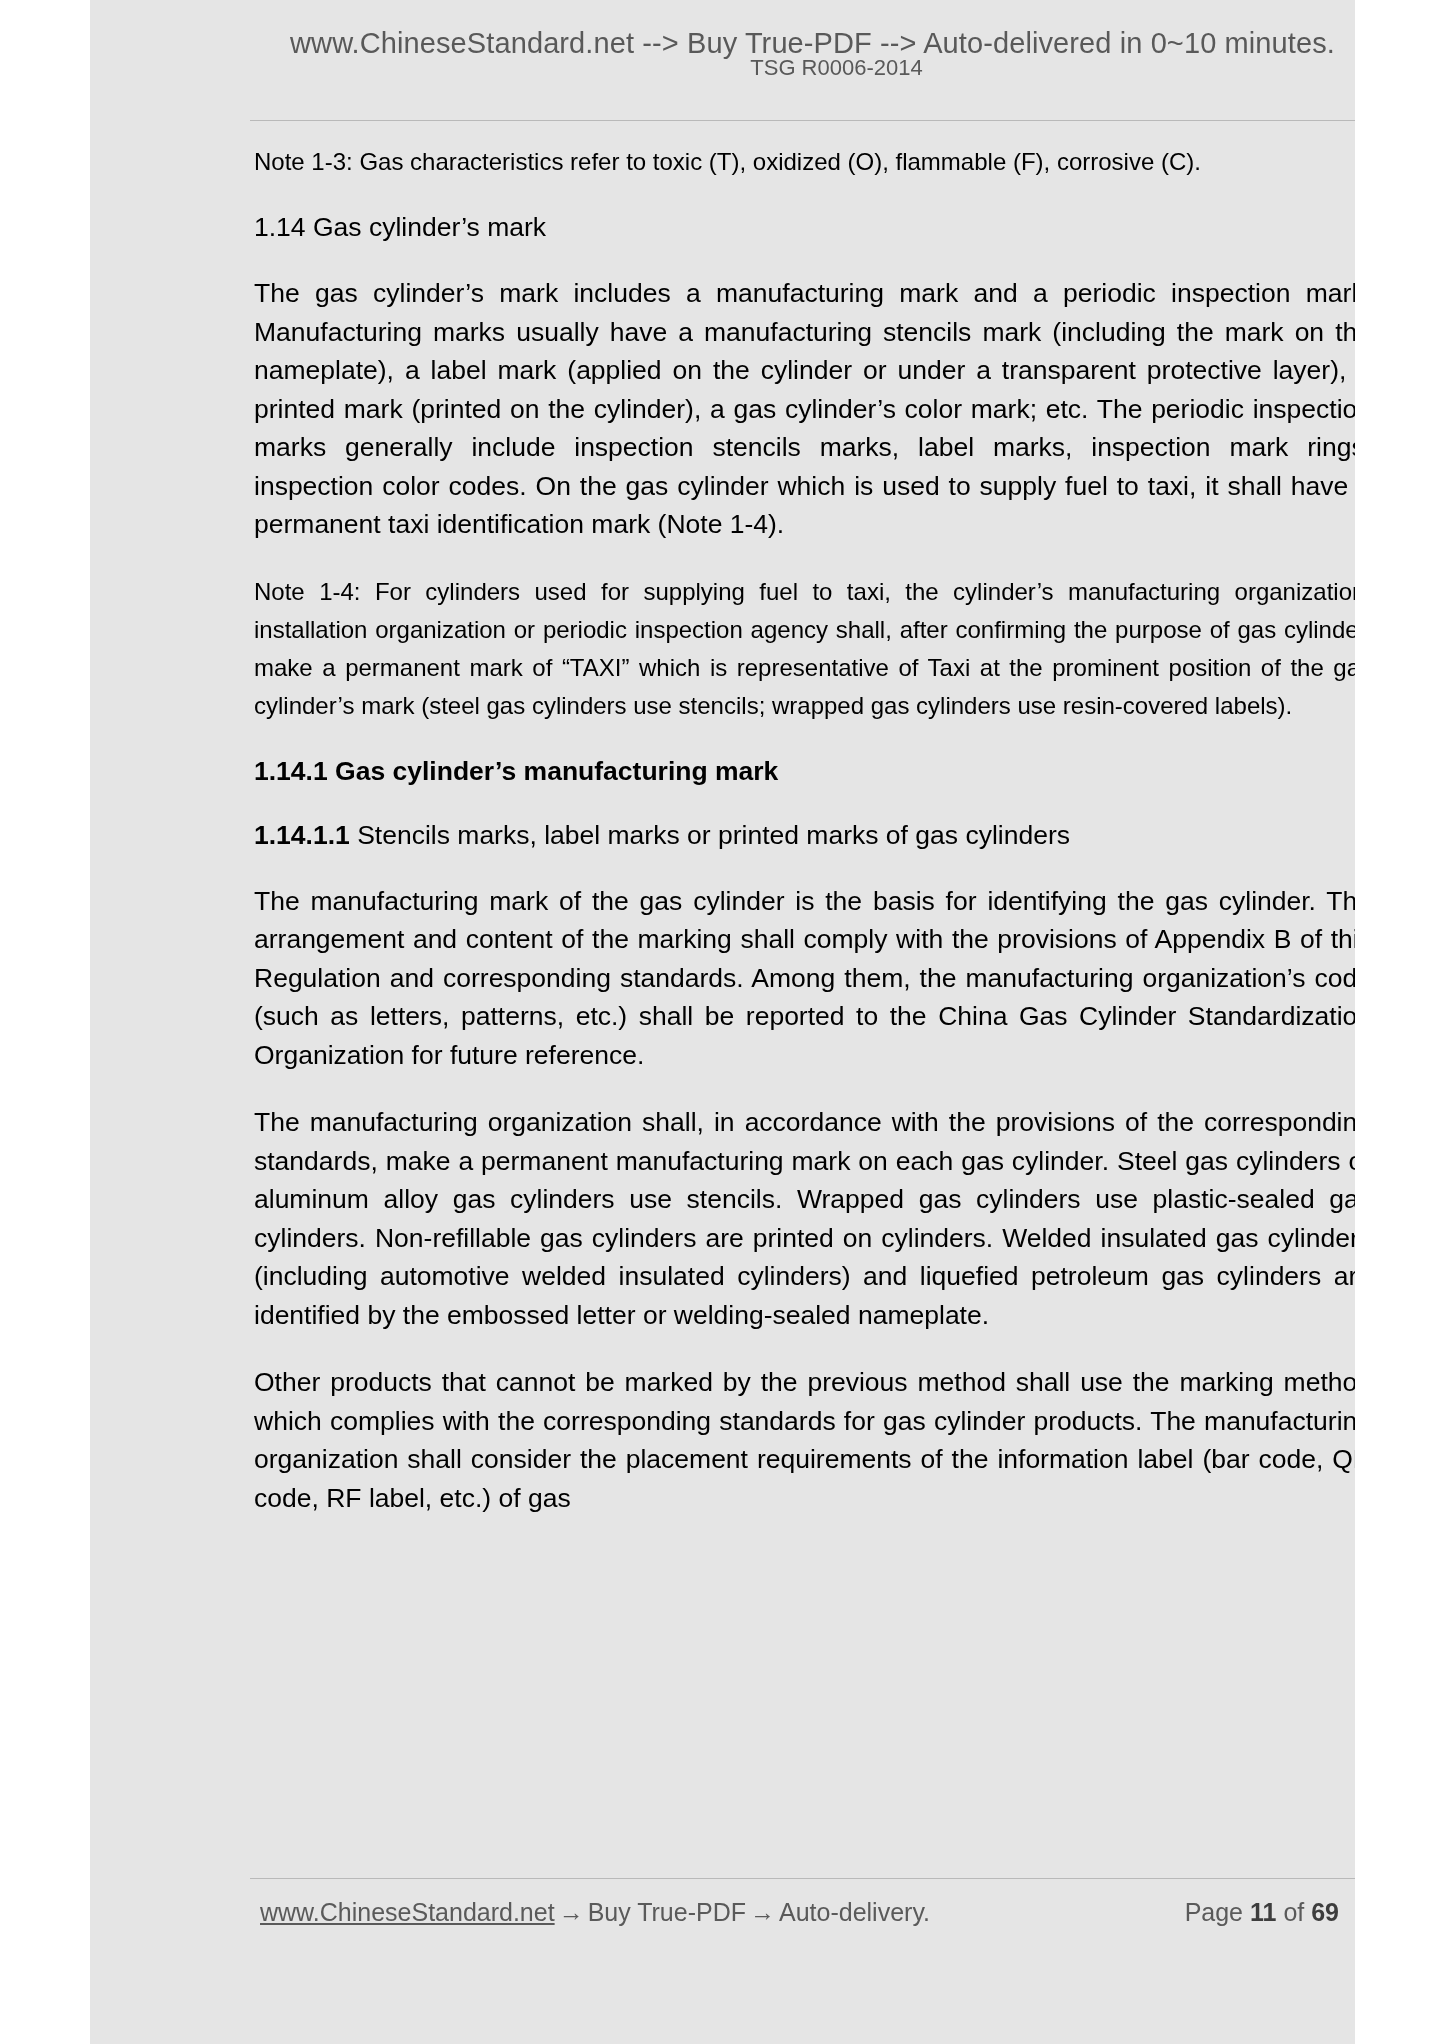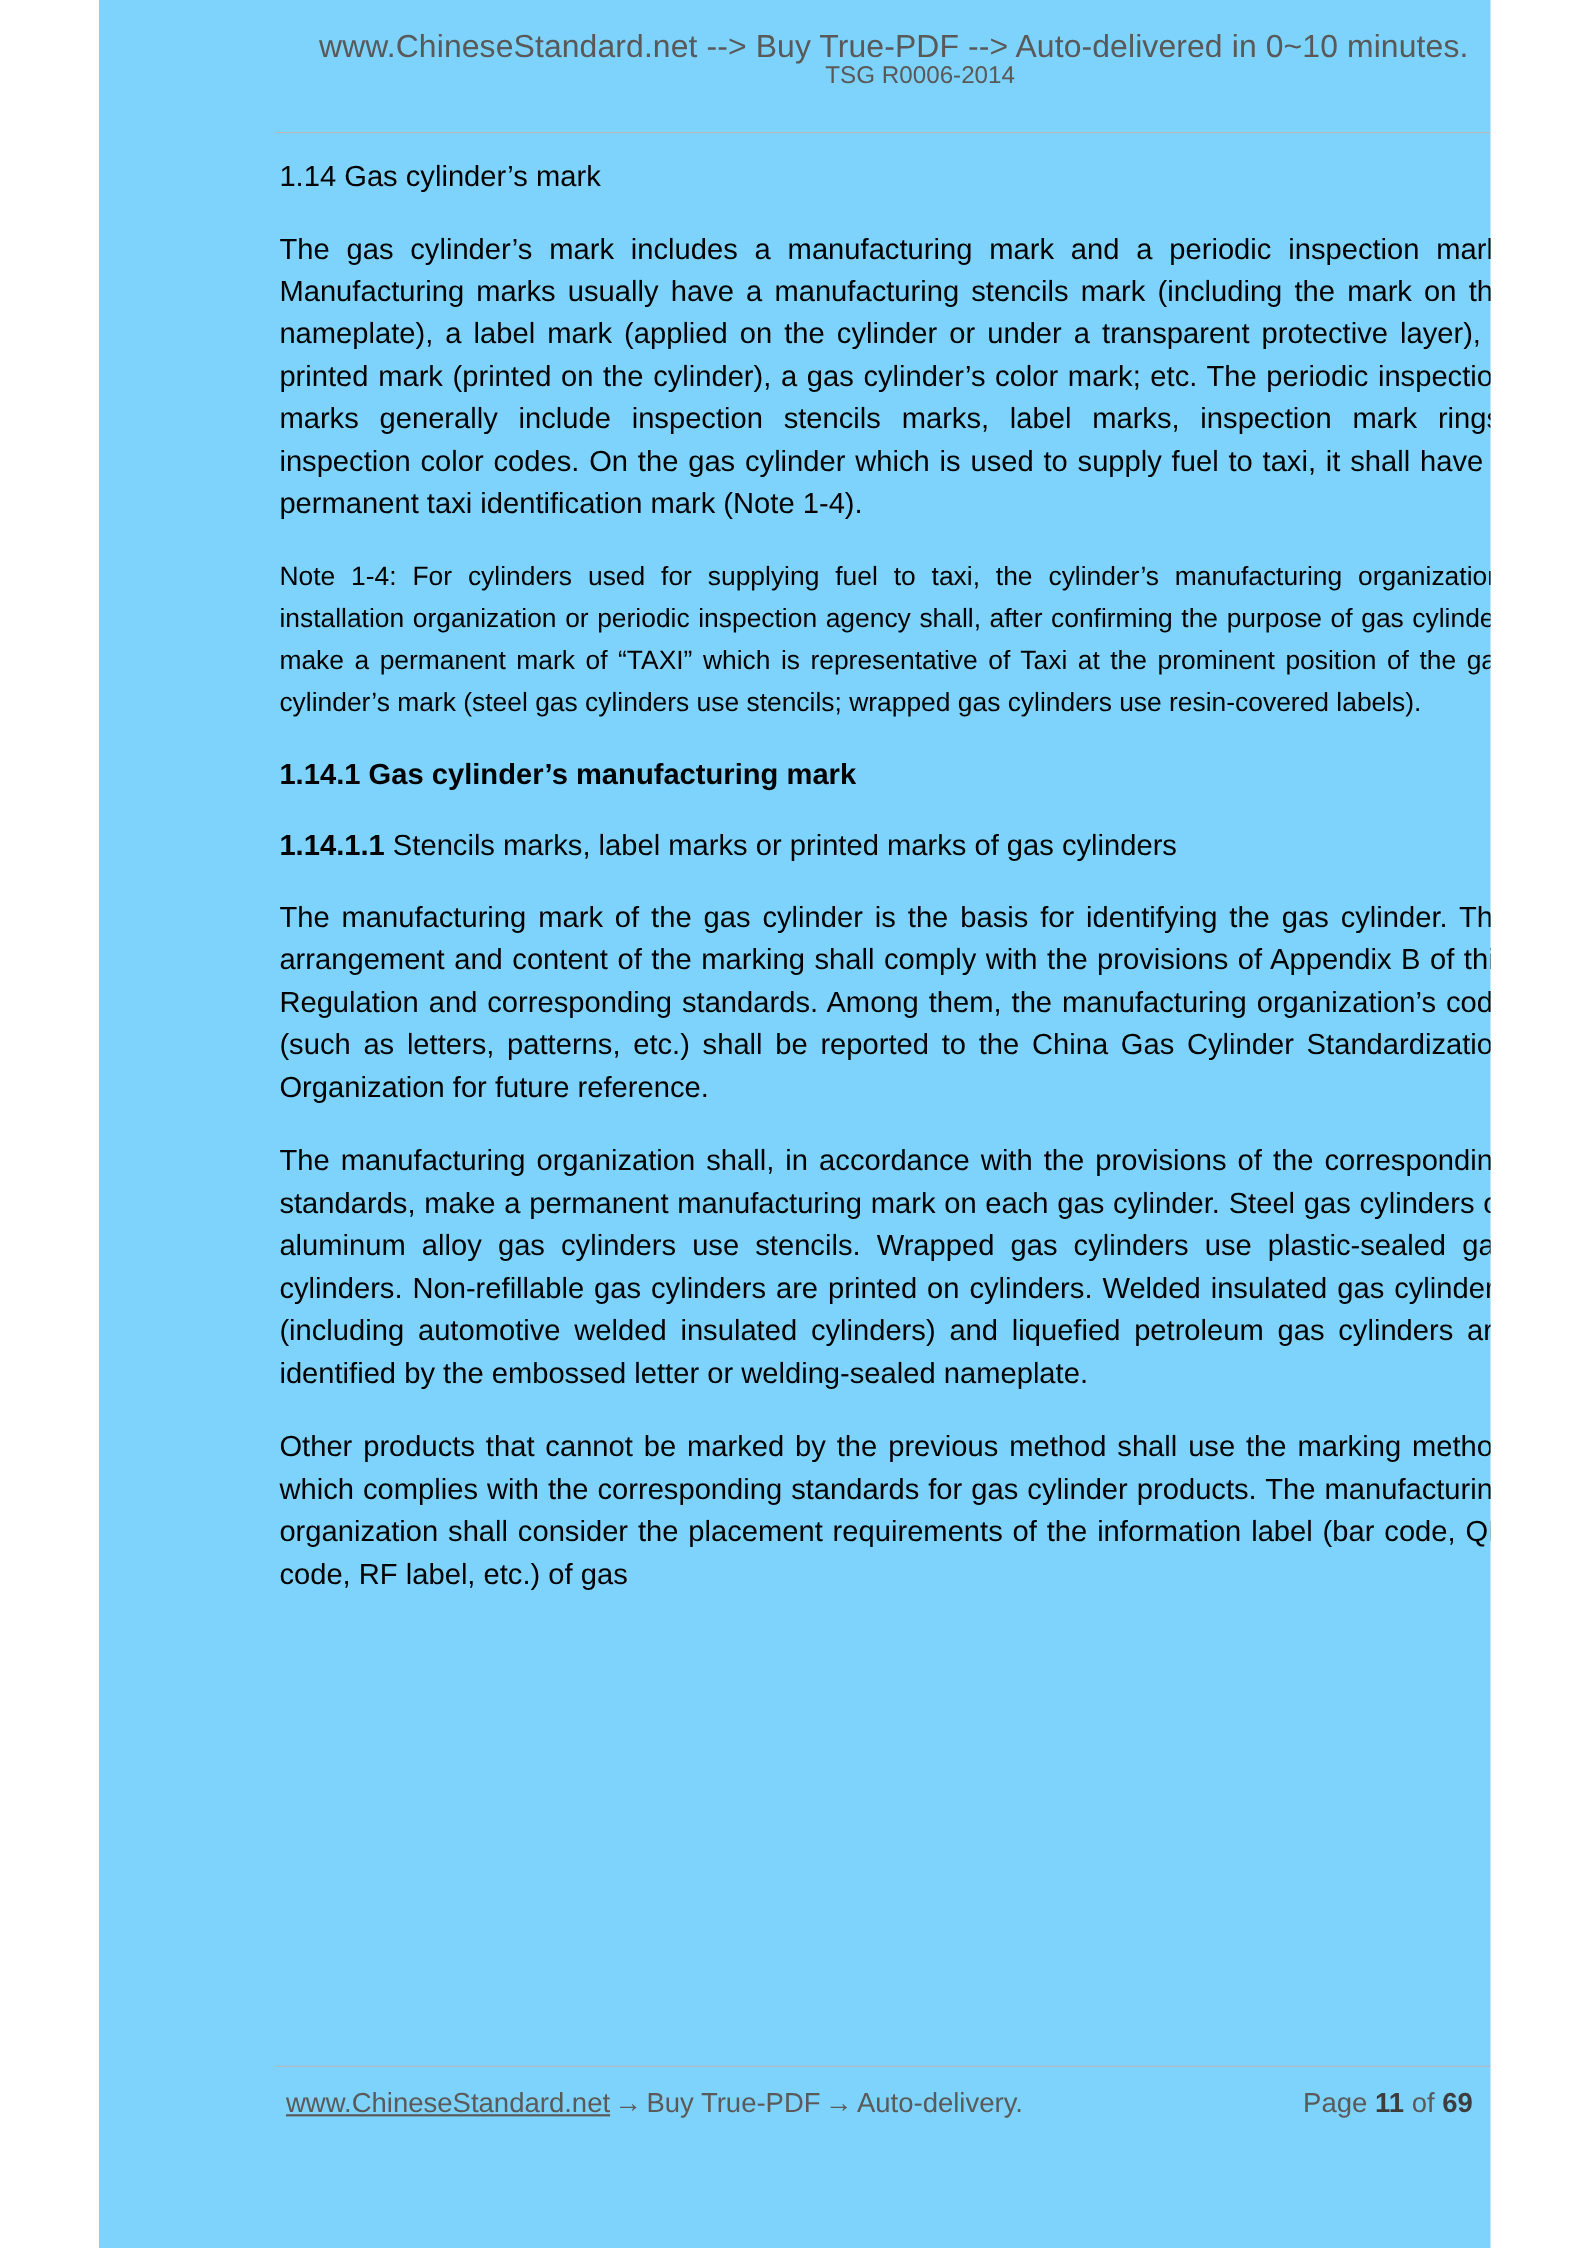--- a/index.html
+++ b/index.html
@@ -9,21 +9,21 @@
   }
   body {
     font-family: "Liberation Sans", sans-serif;
     color: #000000;
   }
   .page {
     position: relative;
     width: 1265px;
     height: 2044px;
     margin: 0 auto;
-    background: #7dd3fc;
+    background: #e5e5e5;
     box-sizing: border-box;
     overflow: hidden;
   }
 
   
   .header-wrap {
     position: absolute;
     left: 0;
     top: 0;
     width: 1445px;
@@ -145,20 +145,21 @@
 
   <div class="header-wrap">
     <div class="promo-line">www.ChineseStandard.net --&gt; Buy True-PDF --&gt; Auto-delivered in 0~10 minutes.</div>
     <div class="doc-code">TSG R0006-2014</div>
   </div>
   <div class="header-rule"></div>
 
   <div class="content">
 
 
+    <p class="note-par">Note 1-3: Gas characteristics refer to toxic (T), oxidized (O), flammable (F), corrosive (C).</p>
 
     <h2 class="sec-head">1.14 Gas cylinder’s mark</h2>
 
     <p class="body-par">The gas cylinder’s mark includes a manufacturing mark and a periodic inspection mark. Manufacturing marks usually have a manufacturing stencils mark (including the mark on the nameplate), a label mark (applied on the cylinder or under a transparent protective layer), a printed mark (printed on the cylinder), a gas cylinder’s color mark; etc. The periodic inspection marks generally include inspection stencils marks, label marks, inspection mark rings, inspection color codes. On the gas cylinder which is used to supply fuel to taxi, it shall have a permanent taxi identification mark (Note 1-4).</p>
 
     <p class="note-par">Note 1-4: For cylinders used for supplying fuel to taxi, the cylinder’s manufacturing organization, installation organization or periodic inspection agency shall, after confirming the purpose of gas cylinder, make a permanent mark of “TAXI” which is representative of Taxi at the prominent position of the gas cylinder’s mark (steel gas cylinders use stencils; wrapped gas cylinders use resin-covered labels).</p>
 
     <h3 class="sub-head">1.14.1 Gas cylinder’s manufacturing mark</h3>
 
     <h4 class="subsub-head"><span class="num">1.14.1.1</span> <span>Stencils marks, label marks or printed marks of gas cylinders</span></h4>

